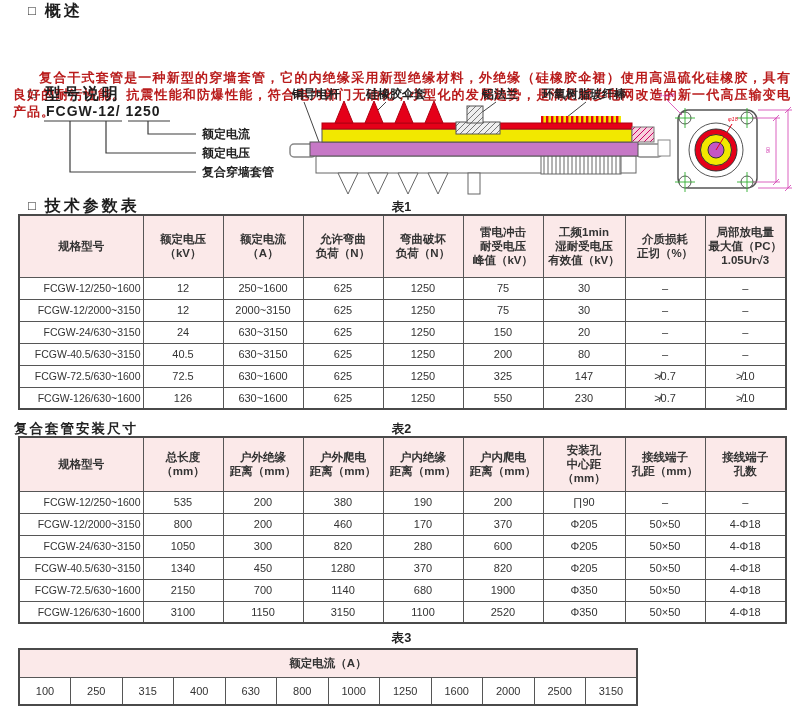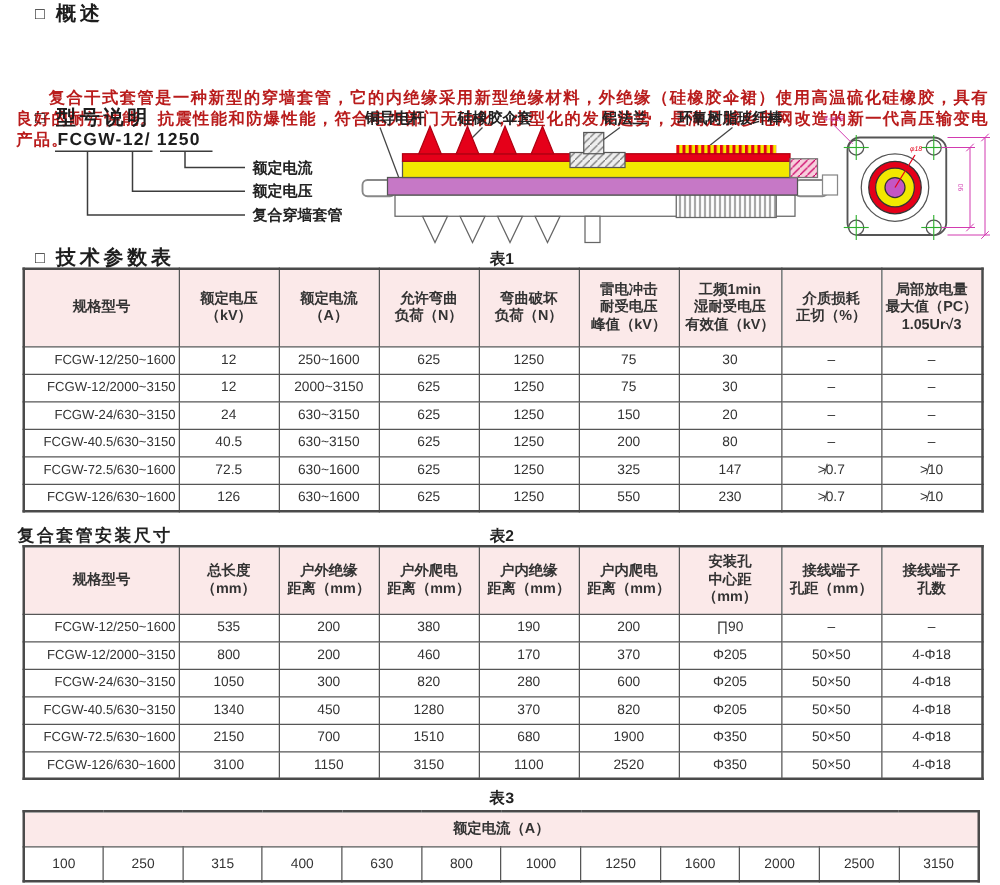--- a/index.html
+++ b/index.html
@@ -16,21 +16,21 @@
   table{border-collapse:collapse;table-layout:fixed;position:absolute;left:18px;
         border:2px solid #4a4a4a;}
   td,th{border:1px solid #565656;font-size:11px;text-align:center;color:#333;
         overflow:hidden;padding:0 2px;}
   th{background:#fbe9e9;font-weight:700;font-size:11.5px;white-space:pre-line;line-height:14px;}
   td.l{text-align:right;padding-left:13px;font-size:10.5px;}
   .t1{top:214px;width:767px;}
   .t1 thead tr{height:62px;} .t1 tbody tr{height:22px;}
   .t2{top:436px;width:767px;}
   .t2 thead tr{height:54px;} .t2 tbody tr{height:22px;}
-  .t3{top:648px;width:766px;}
+  .t3{top:648px;width:620px;}
   .t3 tr{height:28px;}
   svg{position:absolute;overflow:visible;}
   svg text{font-family:"Liberation Sans","DejaVu Sans",sans-serif;}
   .dlabel{font-size:12px;font-weight:700;fill:#222;}
 </style>
 </head>
 <body>
 
 <div class="page">
 
@@ -349,21 +349,21 @@
         <td>370</td>
         <td>820</td>
         <td>Φ205</td>
         <td>50×50</td>
         <td>4-Φ18</td>
       </tr>
       <tr>
         <td class="l">FCGW-72.5/630~1600</td>
         <td>2150</td>
         <td>700</td>
-        <td>1510</td>
+        <td>1140</td>
         <td>680</td>
         <td>1900</td>
         <td>Φ350</td>
         <td>50×50</td>
         <td>4-Φ18</td>
       </tr>
       <tr>
         <td class="l">FCGW-126/630~1600</td>
         <td>3100</td>
         <td>1150</td>

